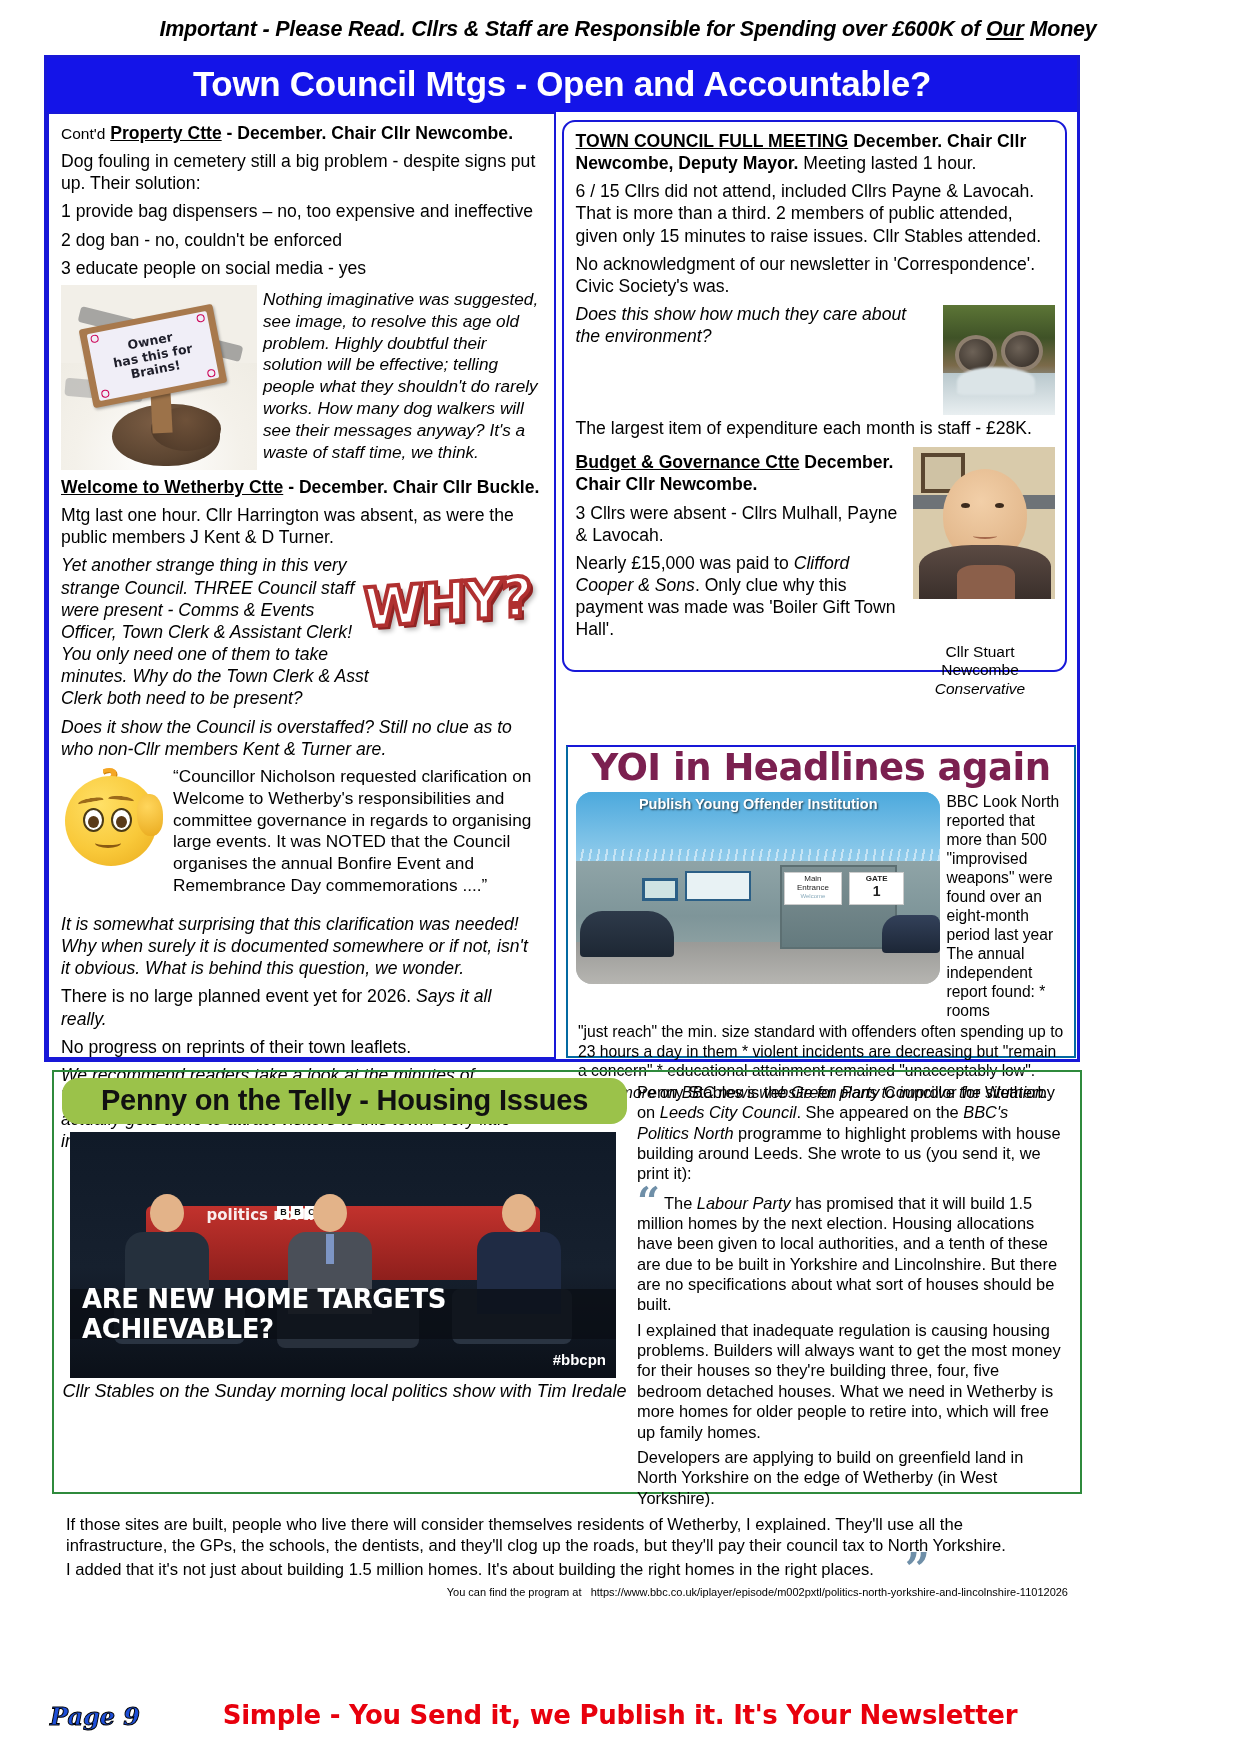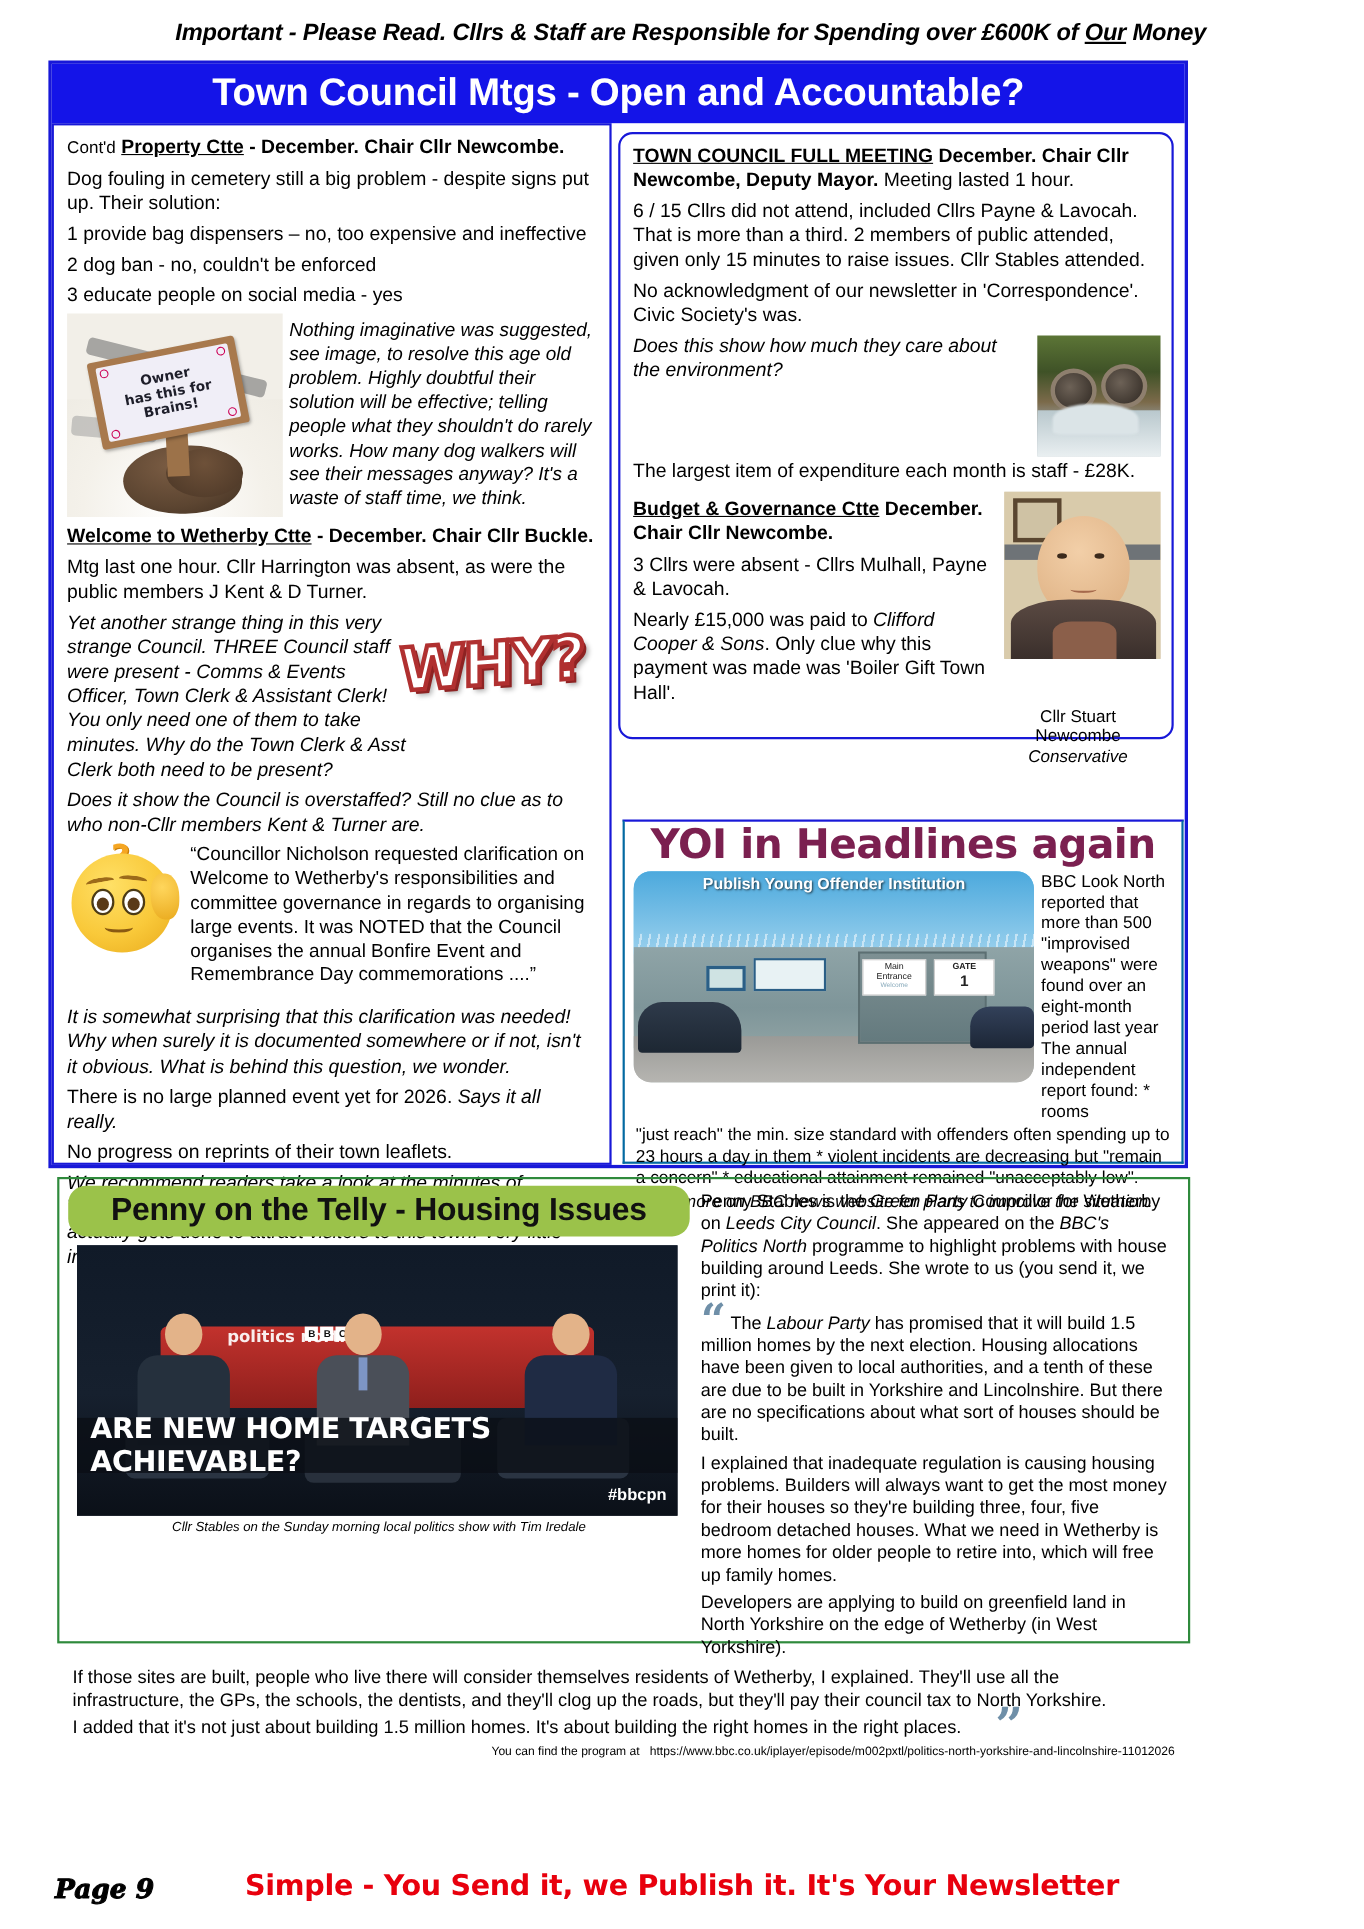--- a/index.html
+++ b/index.html
@@ -363,42 +363,42 @@
   .bbc-blocks { position:absolute; left:38%; top:30%; display:flex; gap:2px; }
   .bbc-blocks span { display:block; width:12px; height:13px; background:#fff; color:#111; font-size:9px; text-align:center; font-weight:bold; line-height:13px;}
   .lower-third {
     position:absolute; left:0; bottom:16%; width:100%; height:20%;
     background:rgba(10,14,20,.78);
     color:#fff; font-weight:bold; font-size:26px;
     display:flex; align-items:center; padding-left:12px;
     letter-spacing:-0.4px; font-family:"DejaVu Sans", sans-serif;
   }
   .hashtag { position:absolute; right:10px; bottom:4%; color:#fff; font-size:15px; font-weight:bold; }
-  .penny-photocap { font-size:12px; font-style:italic; text-align:center; padding-top:3px; }
+  .penny-photocap { font-size:18px; font-style:italic; text-align:center; padding-top:3px; }
 
   .penny-right { width:440px; padding:4px 6px 0 10px; font-size:16.4px; line-height:1.24; }
   .penny-right p { margin:0 0 5px 0; }
   .quote-mark {
     font-size:40px; color:#6f8fa8; font-weight:bold; line-height:0.6;
     font-family:"DejaVu Serif", serif; vertical-align:-6px; margin-right:4px;
   }
   .penny-foot { padding:2px 12px 0 12px; font-size:16.6px; line-height:1.26; position:relative; }
   .penny-foot p { margin:0 0 3px 0; }
   .quote-close {
     font-size:44px; color:#6f8fa8; font-weight:bold;
     font-family:"DejaVu Serif", serif; position:absolute; right:150px; bottom:16px; line-height:.6;
   }
   .url-line { text-align:right; font-size:11px; padding-top:2px; }
 
   
   .footer { position:absolute; left:0; bottom:18px; width:100%; height:40px; }
   .pagenum {
     position:absolute; left:50px; top:6px;
     font-weight:bold; font-style:italic; font-size:24px;
-    color:#000000; -webkit-text-stroke:1px #000;
+    color:#1d4ed8; -webkit-text-stroke:1px #000;
     font-family:"DejaVu Serif", serif;
   }
   .foot-text {
     text-align:center; color:#e8000d; font-weight:bold; font-size:26px;
     font-family:"DejaVu Sans", sans-serif; letter-spacing:-0.3px; padding-top:4px;
   }
 </style>
 </head>
 <body>
 

